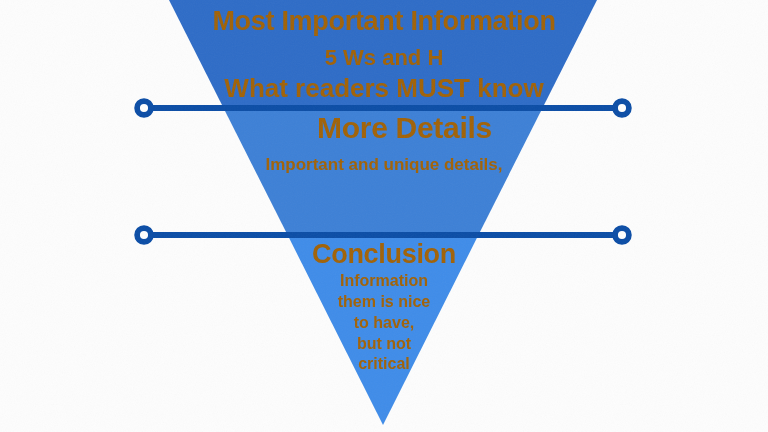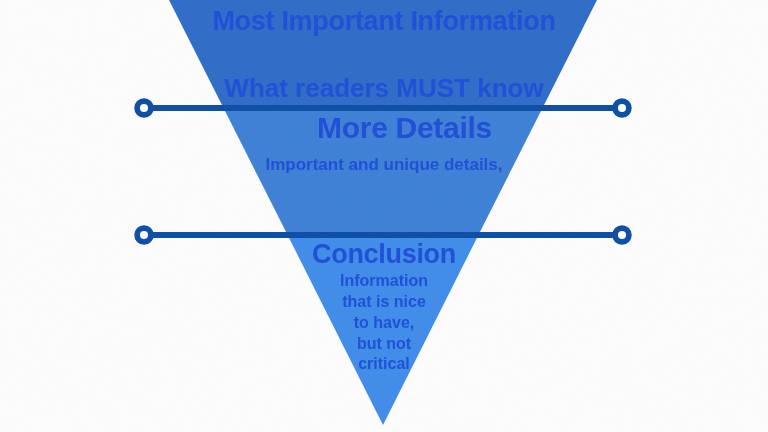--- a/index.html
+++ b/index.html
@@ -13,21 +13,21 @@
     font-family: "Liberation Sans", sans-serif;
   }
   .stage svg.shapes {
     position: absolute;
     top: 0; left: 0;
   }
   .txt {
     position: absolute;
     left: 0; right: 0;
     text-align: center;
-    color: #1d4ed8;
+    color: #a16207;
     font-weight: 700;
     line-height: 1.15;
     white-space: nowrap;
   }
   .h-top    { top: 6px;   font-size: 27px; letter-spacing: -0.3px; }
   .t1a      { top: 45px;  font-size: 22px; }
   .t1b      { top: 74px;  font-size: 26px; }
   .h-mid    { top: 111px; font-size: 30px; letter-spacing: -0.3px; margin-left: 41px; }
   .t2a      { top: 155px; font-size: 17px; }
   .t2b      { top: 178px; font-size: 17px; }
@@ -65,28 +65,29 @@
     </g>
 
     <g>
       <line x1="150" y1="235" x2="616" y2="235" stroke-width="6" stroke="#0b4da6"></line>
       <circle cx="144" cy="235" r="6.9" fill="#ffffff" stroke-width="5.7" stroke="#0b4da6"></circle>
       <circle cx="622" cy="235" r="6.9" fill="#ffffff" stroke-width="5.7" stroke="#0b4da6"></circle>
     </g>
   </svg>
 
   <div class="txt h-top">Most Important Information</div>
+  <div class="txt t1a">5 Ws and H</div>
   <div class="txt t1b">What readers MUST know</div>
 
   <div class="txt h-mid">More Details</div>
   <div class="txt t2a">Important and unique details,</div>
 
   <div class="txt h-bot">Conclusion</div>
   <div class="txt t3a">Information</div>
-  <div class="txt t3b">that is nice</div>
+  <div class="txt t3b">them is nice</div>
   <div class="txt t3c">to have,</div>
   <div class="txt t3d">but not</div>
   <div class="txt t3e">critical</div>
 
   <svg class="grain" width="768" height="432">
     <filter id="grainf">
       <feTurbulence type="fractalNoise" baseFrequency="0.9" numOctaves="2"></feTurbulence>
       <feColorMatrix type="saturate" values="0"></feColorMatrix>
     </filter>
     <rect width="768" height="432" filter="url(#grainf)"></rect>

